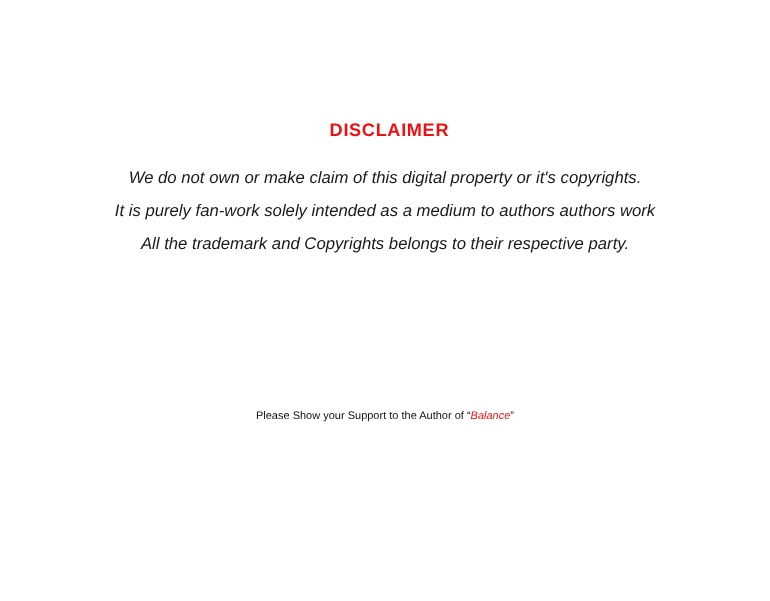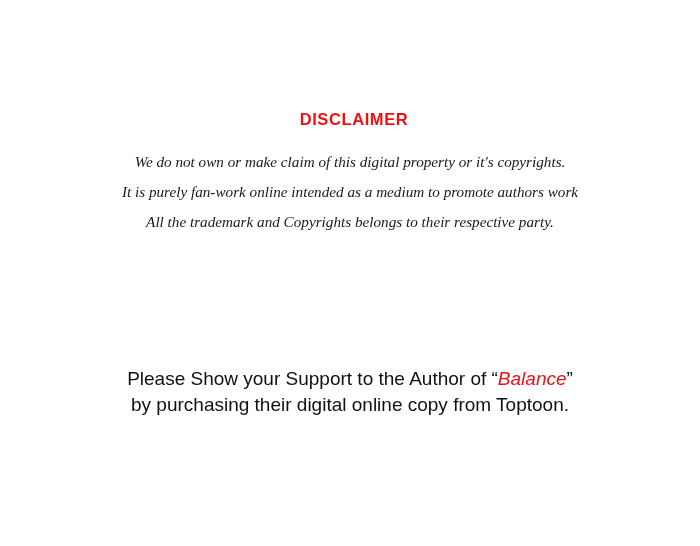--- a/index.html
+++ b/index.html
@@ -41,59 +41,58 @@
     left: 0;
     width: 700px;
     text-align: center;
   }
 
   .body-line {
     font-style: italic;
     font-size: 15.2px;
     line-height: 30px;
     color: #1a1a1a;
-    font-family: Liberation Serif, serif;
+    font-family: Liberation Sans, sans-serif;
     white-space: nowrap;
   }
 
   .body-line.spaced {
   }
 
   .support-block {
     position: absolute;
     top: 366px;
     left: 0;
     width: 700px;
     text-align: center;
   }
 
   .support-line {
-    font-size: 19px;
+    font-size: 10px;
     line-height: 26px;
     color: #111111;
     font-family: "Liberation Sans", sans-serif;
     white-space: nowrap;
   }
 
   .title-italic-red {
     font-style: italic;
     color: #ee1111;
   }
 </style>
 </head>
 <body>
 
 <div class="page">
 
   <div class="disclaimer-title">DISCLAIMER</div>
 
   <div class="body-block">
     <div class="body-line">We do not own or make claim of this digital property or it's copyrights.</div>
-    <div class="body-line">It is purely fan-work online intended as a medium to promote authors work</div>
+    <div class="body-line">It is purely fan-work solely intended as a medium to authors authors work</div>
     <div class="body-line spaced">All the trademark and Copyrights belongs to their respective party.</div>
   </div>
 
   <div class="support-block">
     <div class="support-line"><span>Please Show your Support to the Author of “</span><span class="title-italic-red">Balance</span><span>”</span></div>
-    <div class="support-line">by purchasing their digital online copy from Toptoon.</div>
   </div>
 
 </div>
 
 </body></html>

